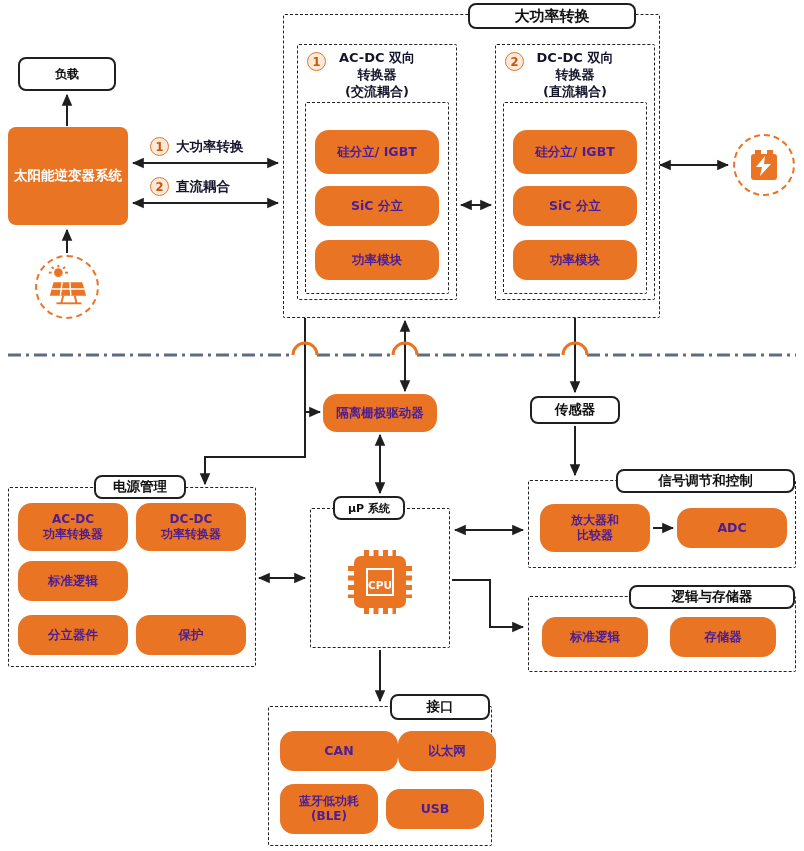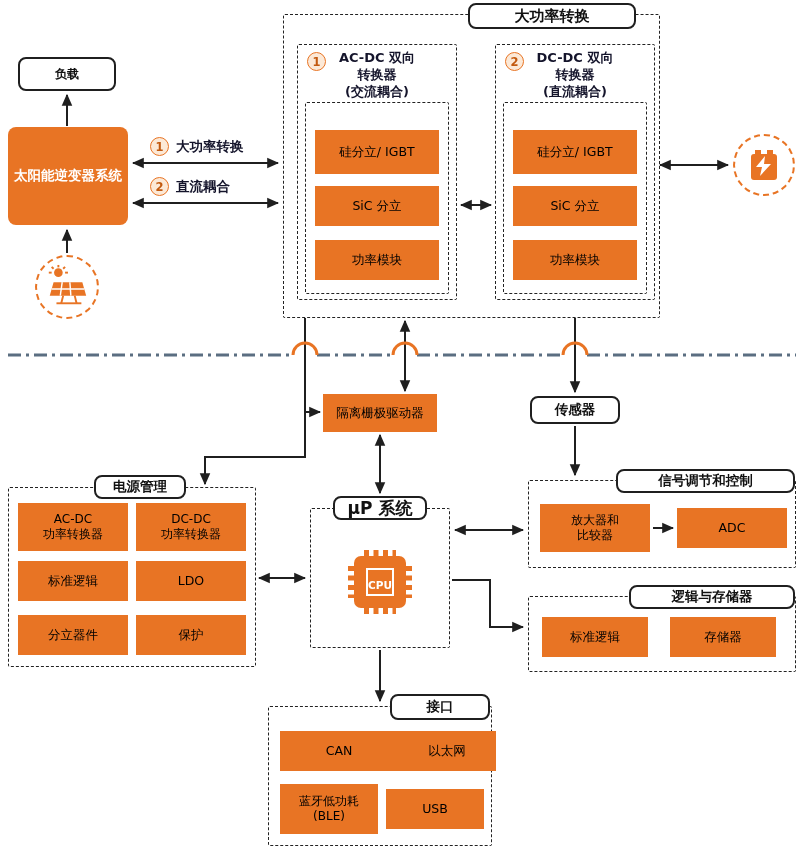--- a/index.html
+++ b/index.html
@@ -4,23 +4,23 @@
 <style>
   * { margin:0; padding:0; box-sizing:border-box; }
   html,body { background:#ffffff; }
   body { font-family:"DejaVu Sans","Liberation Sans",sans-serif; color:#1f1f1f; }
   .stage { position:relative; width:804px; height:851px; background:#fff; overflow:hidden; --accent:#E87424; --ink:#1f1f1f; }
   svg.wires { position:absolute; left:0; top:0; pointer-events:none; }
   .badge { position:absolute; background:#fff; border:2px solid var(--ink); border-radius:8px;
            display:flex; align-items:center; justify-content:center; font-weight:bold;
            font-size:12px; color:#111; z-index:3; }
   .dashed-box { position:absolute; border:1.6px dashed #222; border-radius:2px; z-index:1; }
-  .chip-btn { position:absolute; background:var(--accent); color:#000000; font-weight:normal;
+  .chip-btn { position:absolute; background:var(--accent); color:#4c1d95; font-weight:bold;
               font-size:12.5px; display:flex; align-items:center; justify-content:center;
-              text-align:center; border-radius:0; white-space:pre-line; line-height:1.25;
+              text-align:center; border-radius:14px; white-space:pre-line; line-height:1.25;
               z-index:2; cursor:pointer; }
   .solid-box { position:absolute; background:var(--accent); color:#fff; font-weight:bold;
                display:flex; align-items:center; justify-content:center; text-align:center;
                border-radius:8px; z-index:2; font-size:13.5px; }
   .hdr { position:absolute; font-weight:bold; font-size:13px; color:#14142b; text-align:center;
          white-space:pre-line; line-height:1.3; z-index:2; }
   .ncir { width:19px; height:19px; border-radius:50%; background:#FCE9D7;
           border:1.6px solid var(--accent); color:#C2590F; font-weight:bold; font-size:11.5px;
           display:flex; align-items:center; justify-content:center; flex:none; z-index:2; }
   .ncir.abs { position:absolute; }
@@ -147,26 +147,25 @@
 
   <div class="badge" style="left:530px;top:396px;width:90px;height:28px;font-size:13.5px">传感器</div>
 
   <div class="dashed-box" style="left:8px;top:487px;width:248px;height:180px"></div>
   <div class="badge" style="left:94px;top:475px;width:92px;height:24px;font-size:13.5px">电源管理</div>
   <div class="chip-btn" style="left:18px;top:503px;width:110px;height:48px;font-size:12px">AC-DC
 功率转换器</div>
   <div class="chip-btn" style="left:136px;top:503px;width:110px;height:48px;font-size:12px">DC-DC
 功率转换器</div>
   <div class="chip-btn" style="left:18px;top:561px;width:110px;height:40px">标准逻辑</div>
-  <div class="chip-btn" style="left:136px;top:561px;width:110px;height:40px">LDO</div>
   <div class="chip-btn" style="left:18px;top:615px;width:110px;height:40px">分立器件</div>
   <div class="chip-btn" style="left:136px;top:615px;width:110px;height:40px">保护</div>
 
   <div class="dashed-box" style="left:310px;top:508px;width:140px;height:140px"></div>
-  <div class="badge" style="left:333px;top:496px;width:94px;height:24px;font-size:17px">μP 系统</div>
+  <div class="badge" style="left:333px;top:496px;width:72px;height:24px;font-size:11px">μP 系统</div>
   <svg style="position:absolute;left:342px;top:544px;z-index:2" width="76" height="76" viewBox="0 0 76 76">
     <g stroke="#E87424" stroke-width="6" stroke-dasharray="5 4.5">
       <path d="M22,9 L54,9"></path>
       <path d="M22,67 L54,67"></path>
       <path d="M9,22 L9,54"></path>
       <path d="M67,22 L67,54"></path>
     </g>
     <rect x="12" y="12" width="52" height="52" rx="7" fill="#E87424"></rect>
     <rect x="25" y="25" width="26" height="26" fill="none" stroke="#ffffff" stroke-width="2"></rect>
     <text x="38" y="42" text-anchor="middle" dominant-baseline="middle" fill="#ffffff" font-size="10.5" font-weight="bold">CPU</text>

